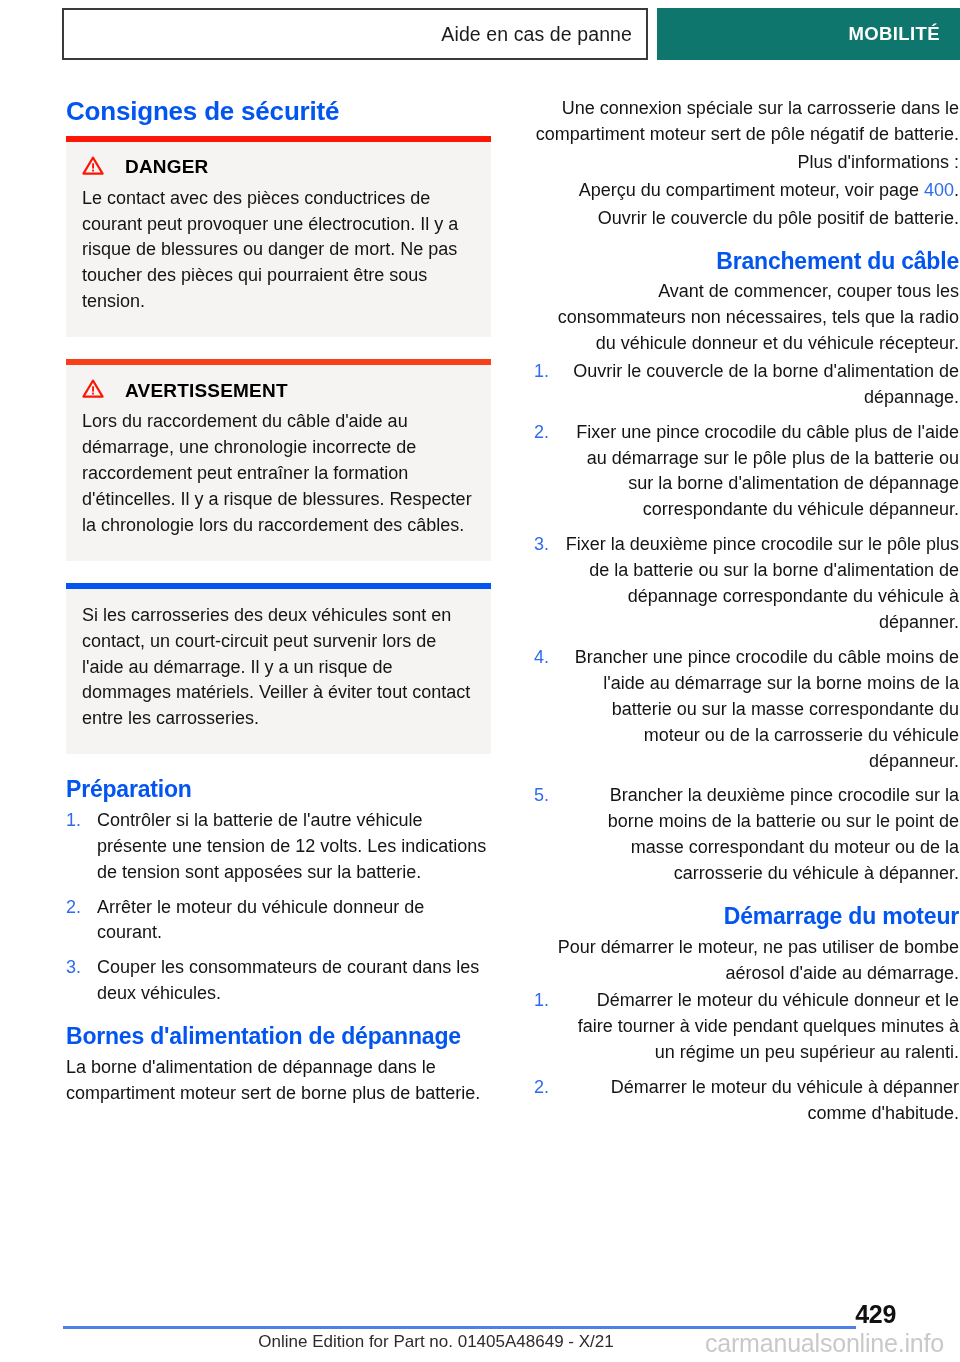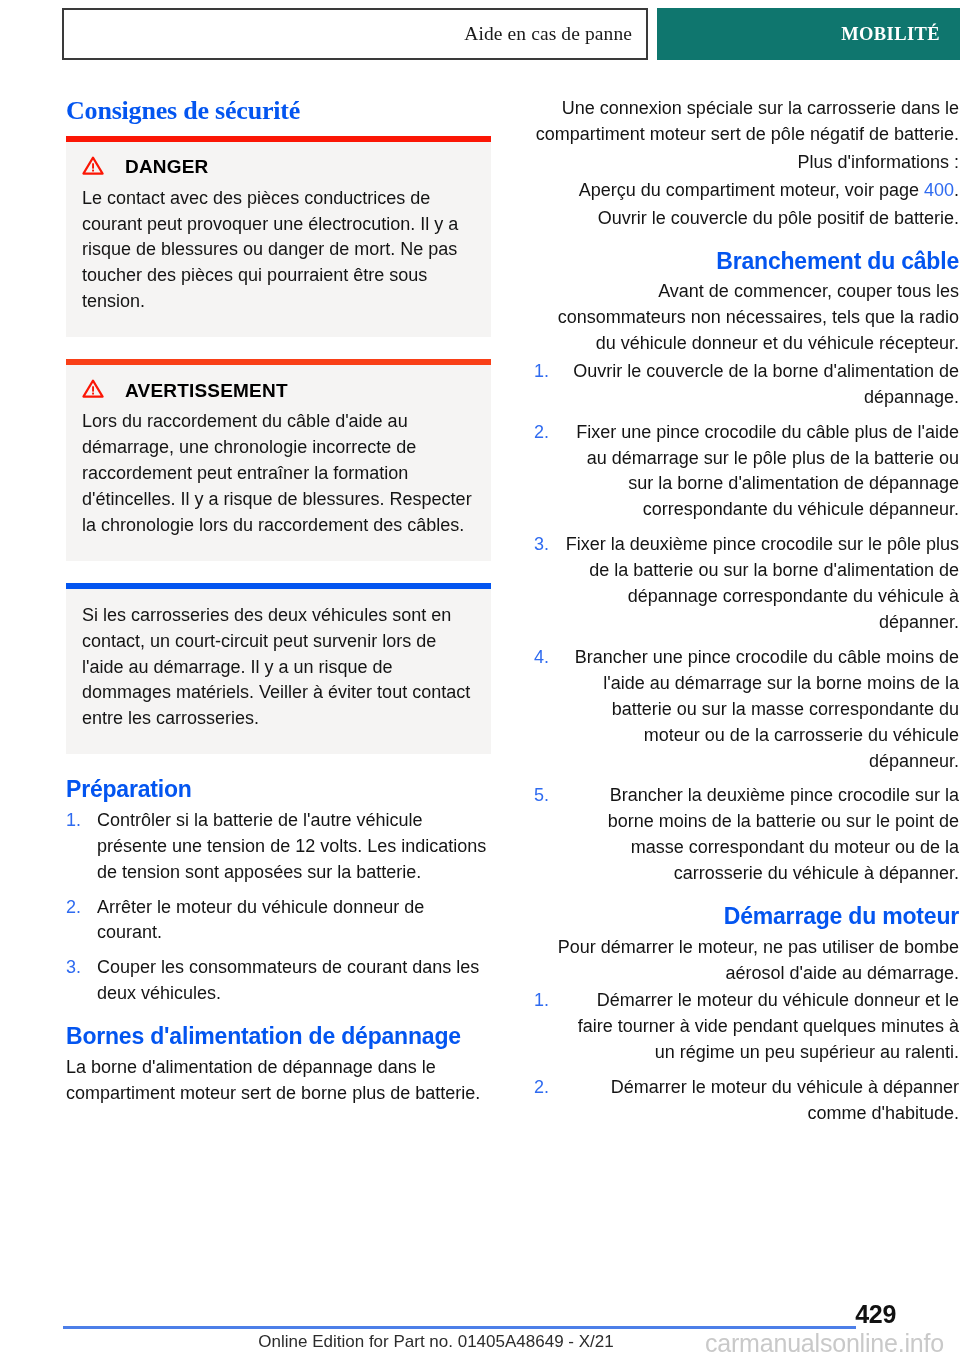--- a/index.html
+++ b/index.html
@@ -20,21 +20,20 @@
 
   
   .header {
     position: absolute;
     left: 62px;
     top: 8px;
     width: 898px;
     height: 52px;
     display: flex;
     align-items: stretch;
-    font-family: Liberation Serif, serif;
   }
   .header-tab {
     flex: 0 0 586px;
     border: 2px solid #3a3a3a;
     background: #ffffff;
     display: flex;
     align-items: center;
     justify-content: flex-end;
     padding-right: 14px;
   }
@@ -76,21 +75,20 @@
   .col-right { left: 534px; text-align: right; }
 
   
   h1.sec-title {
     color: #0355f0;
     font-size: 26px;
     font-weight: bold;
     line-height: 1.18;
     letter-spacing: -0.2px;
     margin-bottom: 9px;
-    font-family: Liberation Serif, serif;
   }
   h2.sub-title {
     color: #0355f0;
     font-size: 23px;
     font-weight: bold;
     line-height: 1.2;
     letter-spacing: -0.2px;
     margin-top: 16px;
     margin-bottom: 4px;
   }

